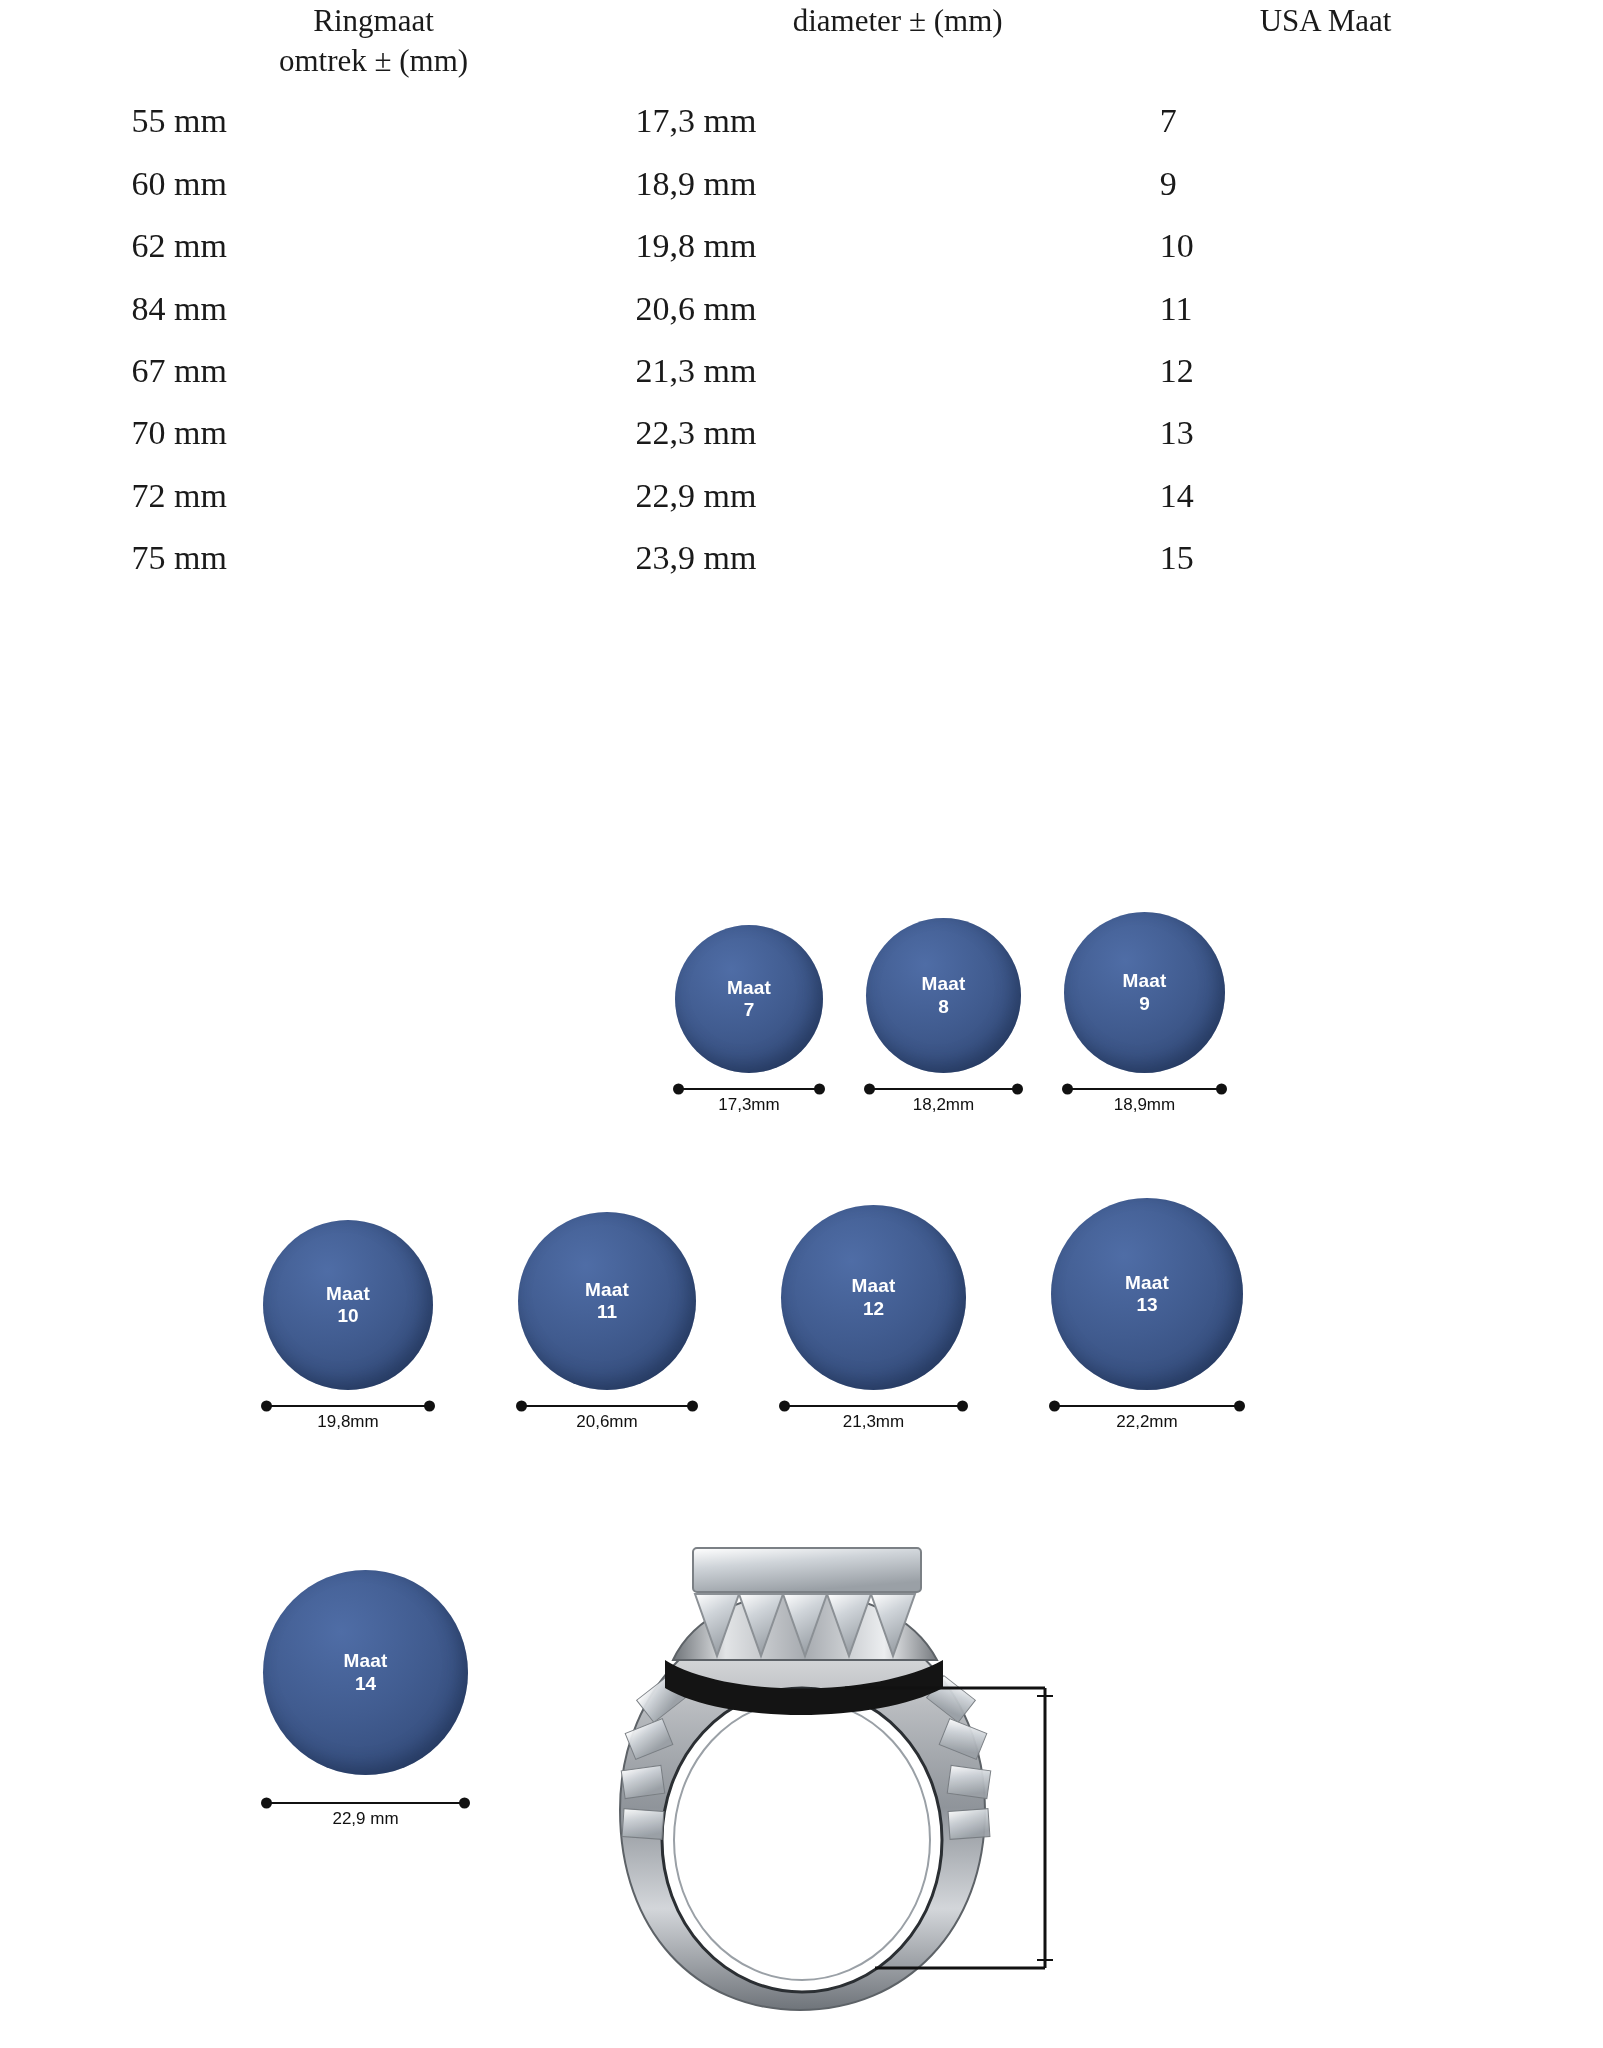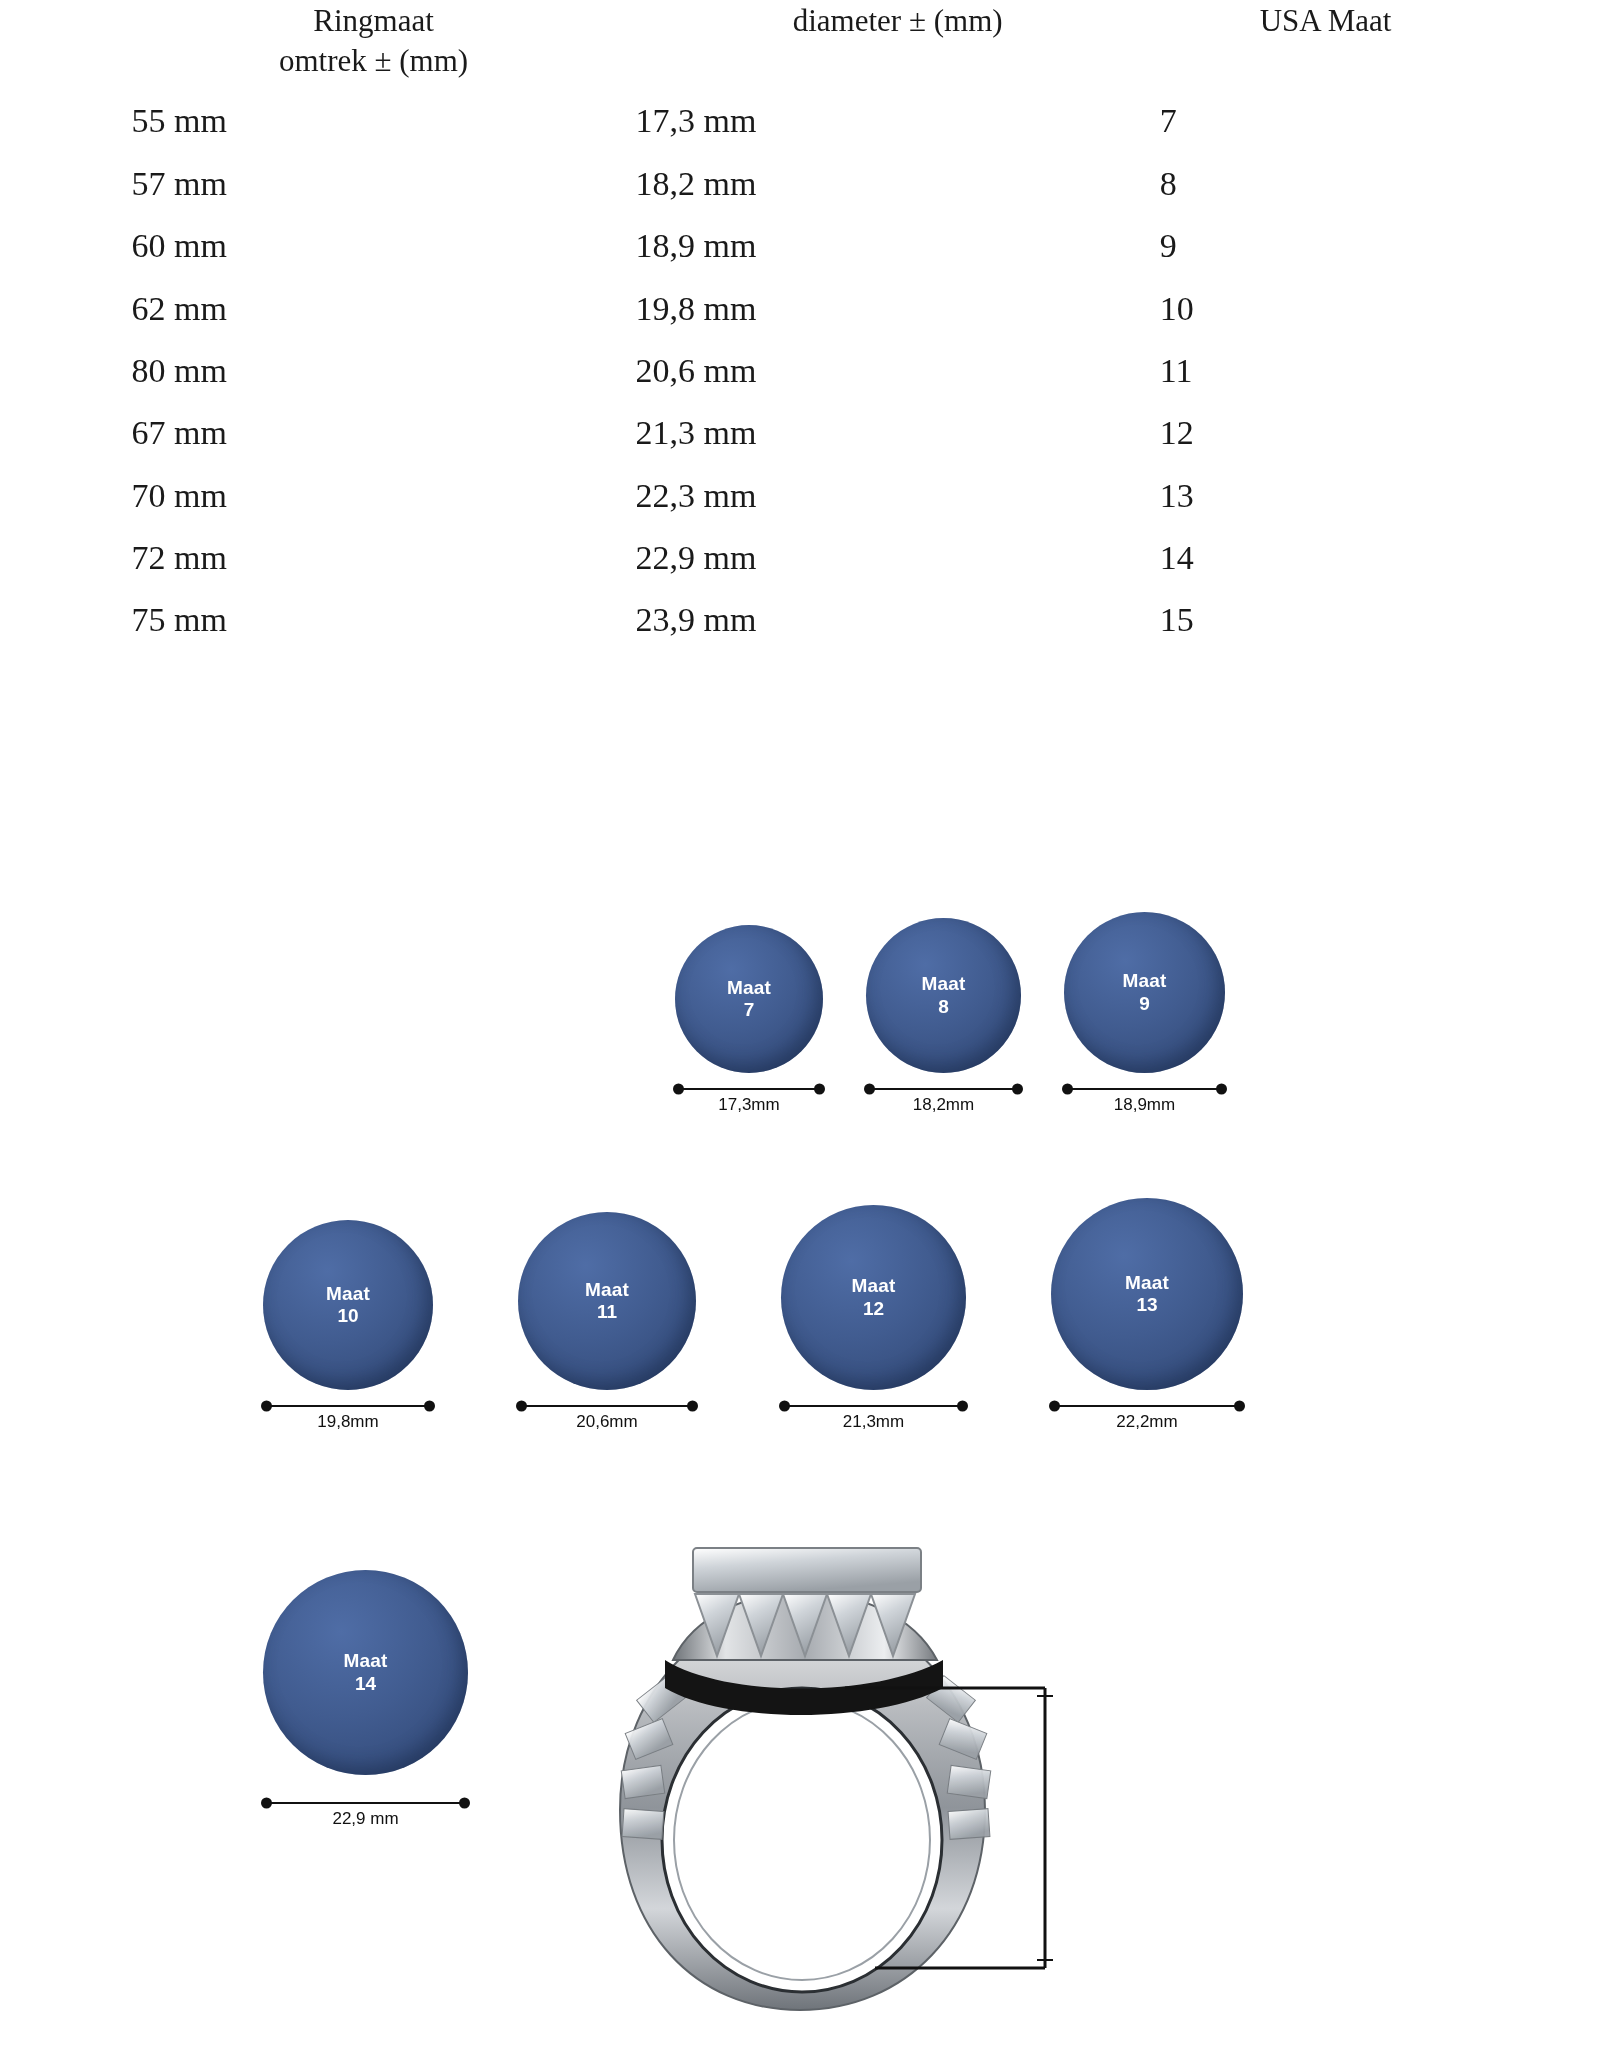--- a/index.html
+++ b/index.html
@@ -145,36 +145,31 @@
         <th class="col-usa">USA Maat</th>
       </tr>
     </thead>
     <tbody>
       <tr>
         <td class="c-omtrek">55 mm</td>
         <td class="c-diameter">17,3 mm</td>
         <td class="c-usa">7</td>
       </tr>
       <tr>
-        <td class="c-omtrek">57 mm</td>
-        <td class="c-diameter">18,2 mm</td>
-        <td class="c-usa">8</td>
-      </tr>
-      <tr>
         <td class="c-omtrek">60 mm</td>
         <td class="c-diameter">18,9 mm</td>
         <td class="c-usa">9</td>
       </tr>
       <tr>
         <td class="c-omtrek">62 mm</td>
         <td class="c-diameter">19,8 mm</td>
         <td class="c-usa">10</td>
       </tr>
       <tr>
-        <td class="c-omtrek">80 mm</td>
+        <td class="c-omtrek">84 mm</td>
         <td class="c-diameter">20,6 mm</td>
         <td class="c-usa">11</td>
       </tr>
       <tr>
         <td class="c-omtrek">67 mm</td>
         <td class="c-diameter">21,3 mm</td>
         <td class="c-usa">12</td>
       </tr>
       <tr>
         <td class="c-omtrek">70 mm</td>

